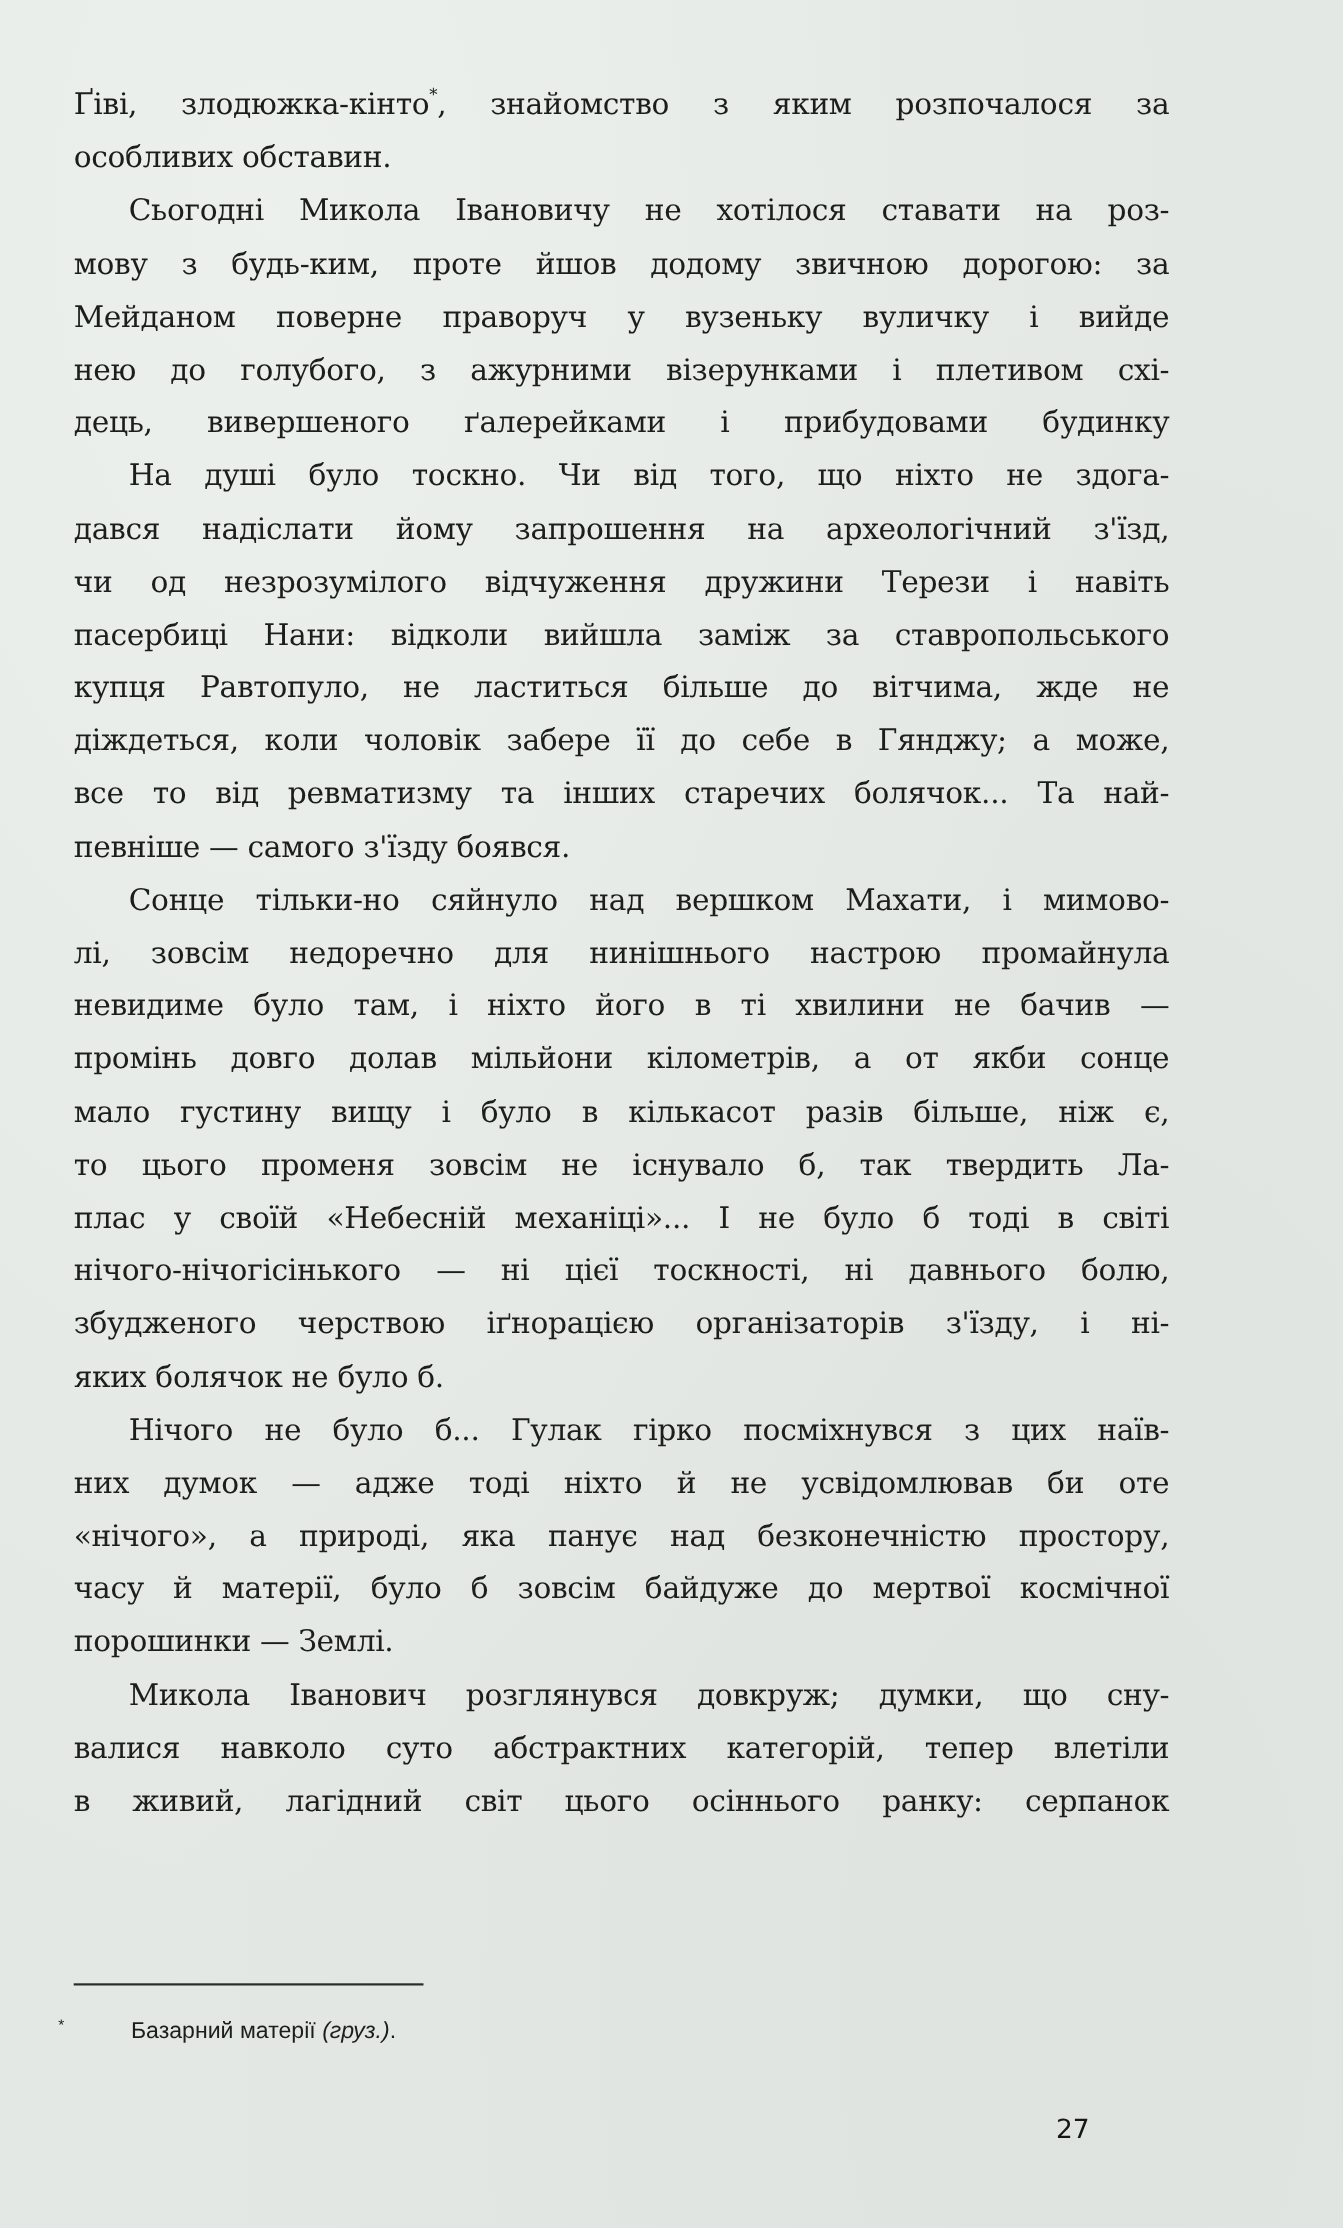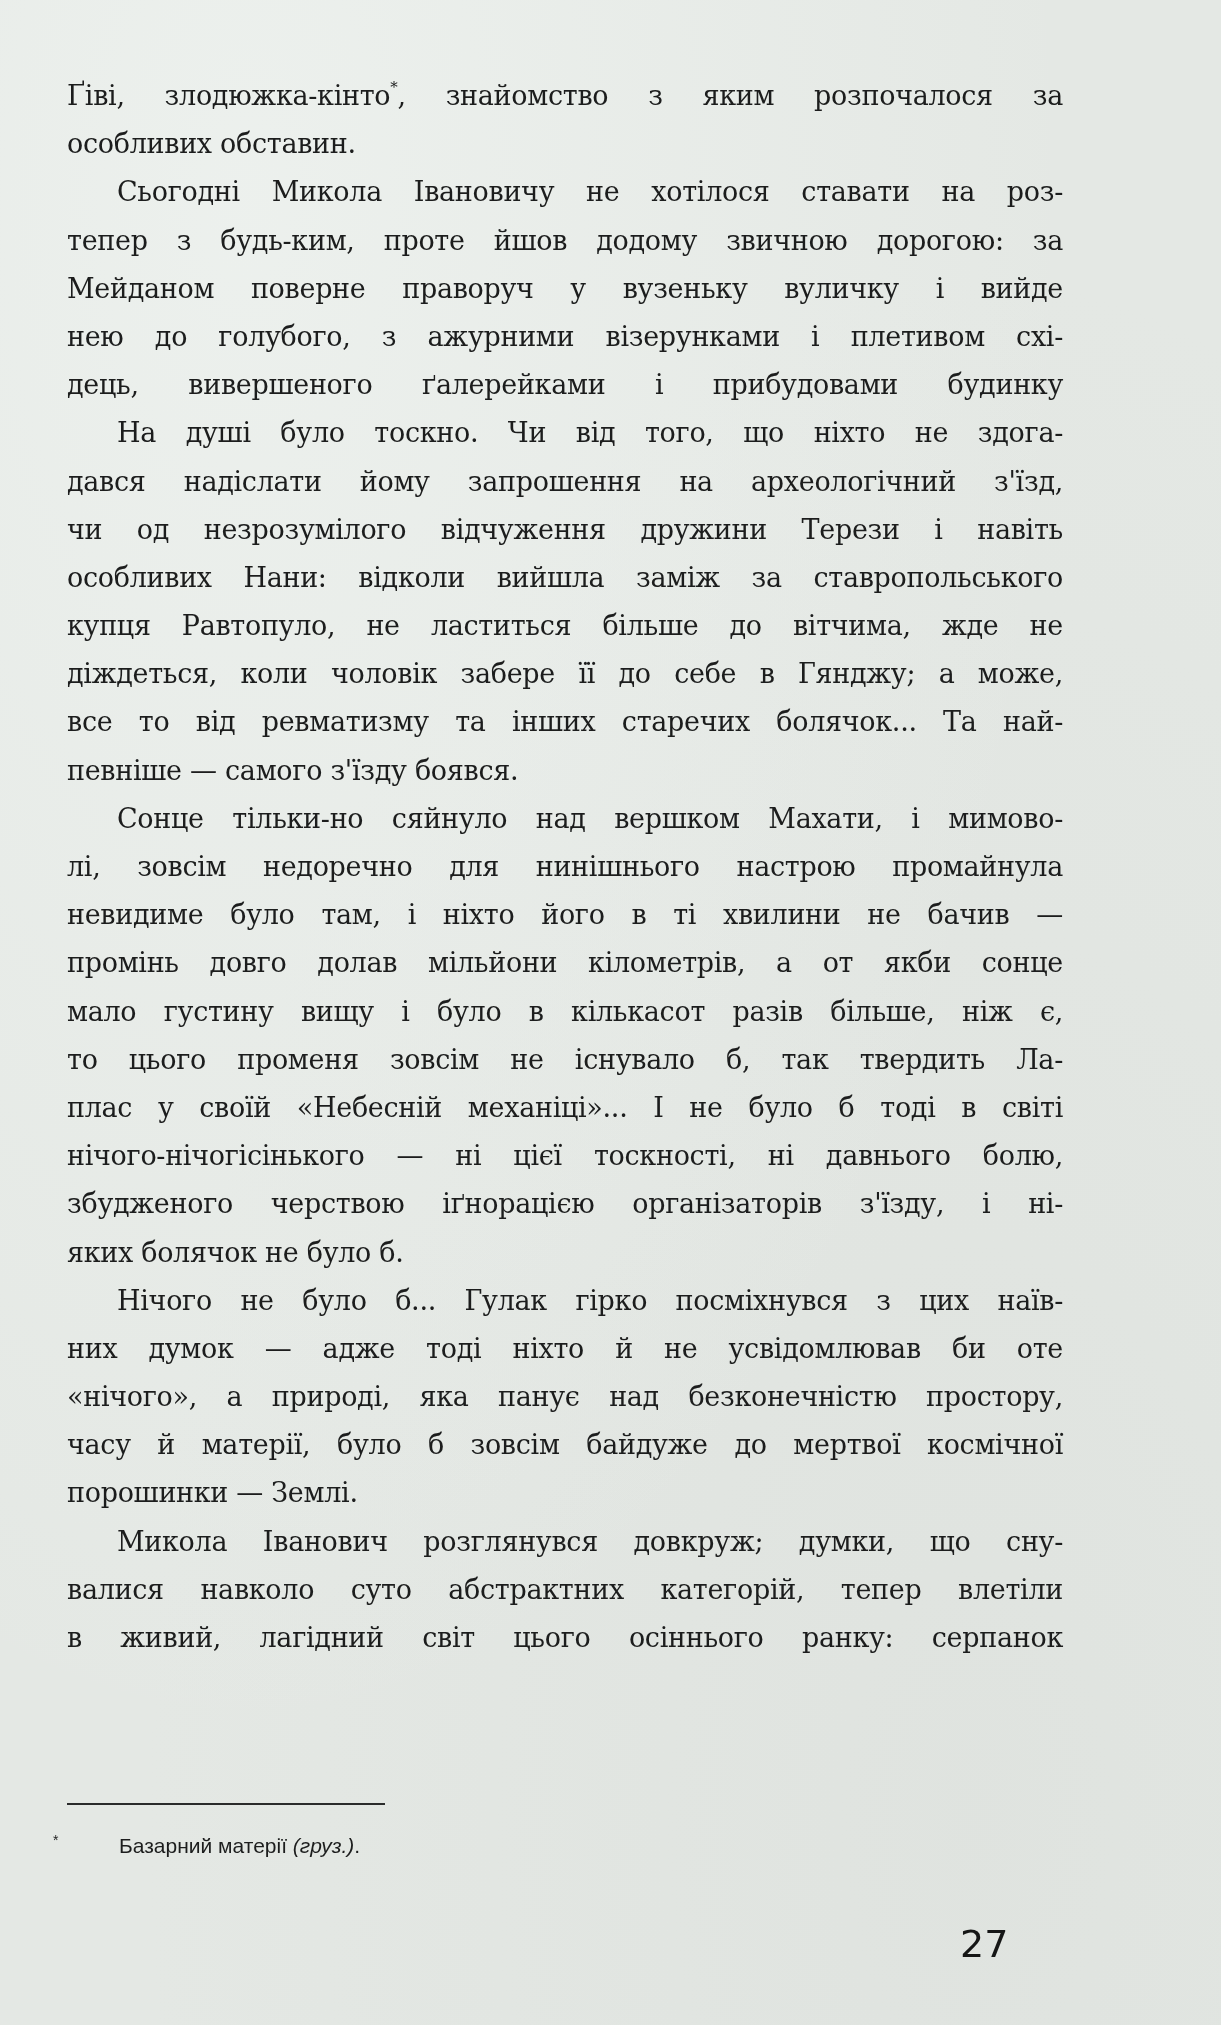--- a/index.html
+++ b/index.html
@@ -76,42 +76,42 @@
     vertical-align: 8px;
   }
   .footnote .fn-italic {
     font-style: italic;
   }
   .page-number {
     position: absolute;
     left: 960px;
     top: 1922px;
     font-family: "DejaVu Sans", "Liberation Sans", sans-serif;
-    font-size: 38px;
+    font-size: 24px;
     font-weight: 500;
     color: #151616;
   }
 </style>
 </head>
 <body>
 
 <div class="page">
 
   <div class="body-text">
     <span class="line"><span>Ґіві, злодюжка-кінто</span><span class="fn-mark">*</span><span>, знайомство з яким розпочалося за</span></span>
     <span class="line last">особливих обставин.</span>
     <span class="line indent">Сьогодні Микола Івановичу не хотілося ставати на роз-</span>
-    <span class="line">тепер з будь-ким, проте йшов додому звичною дорогою: за</span>
+    <span class="line">мову з будь-ким, проте йшов додому звичною дорогою: за</span>
     <span class="line">Мейданом поверне праворуч у вузеньку вуличку і вийде</span>
     <span class="line">нею до голубого, з ажурними візерунками і плетивом схі-</span>
     <span class="line">дець, вивершеного ґалерейками і прибудовами будинку</span>
     <span class="line indent">На душі було тоскно. Чи від того, що ніхто не здога-</span>
     <span class="line">дався надіслати йому запрошення на археологічний з'їзд,</span>
     <span class="line">чи од незрозумілого відчуження дружини Терези і навіть</span>
-    <span class="line">особливих Нани: відколи вийшла заміж за ставропольського</span>
+    <span class="line">пасербиці Нани: відколи вийшла заміж за ставропольського</span>
     <span class="line">купця Равтопуло, не ластиться більше до вітчима, жде не</span>
     <span class="line">діждеться, коли чоловік забере її до себе в Гянджу; а може,</span>
     <span class="line">все то від ревматизму та інших старечих болячок... Та най-</span>
     <span class="line last">певніше — самого з'їзду боявся.</span>
     <span class="line indent">Сонце тільки-но сяйнуло над вершком Махати, і мимово-</span>
     <span class="line">лі, зовсім недоречно для нинішнього настрою промайнула</span>
     <span class="line">невидиме було там, і ніхто його в ті хвилини не бачив —</span>
     <span class="line">промінь довго долав мільйони кілометрів, а от якби сонце</span>
     <span class="line">мало густину вищу і було в кількасот разів більше, ніж є,</span>
     <span class="line">то цього променя зовсім не існувало б, так твердить Ла-</span>

